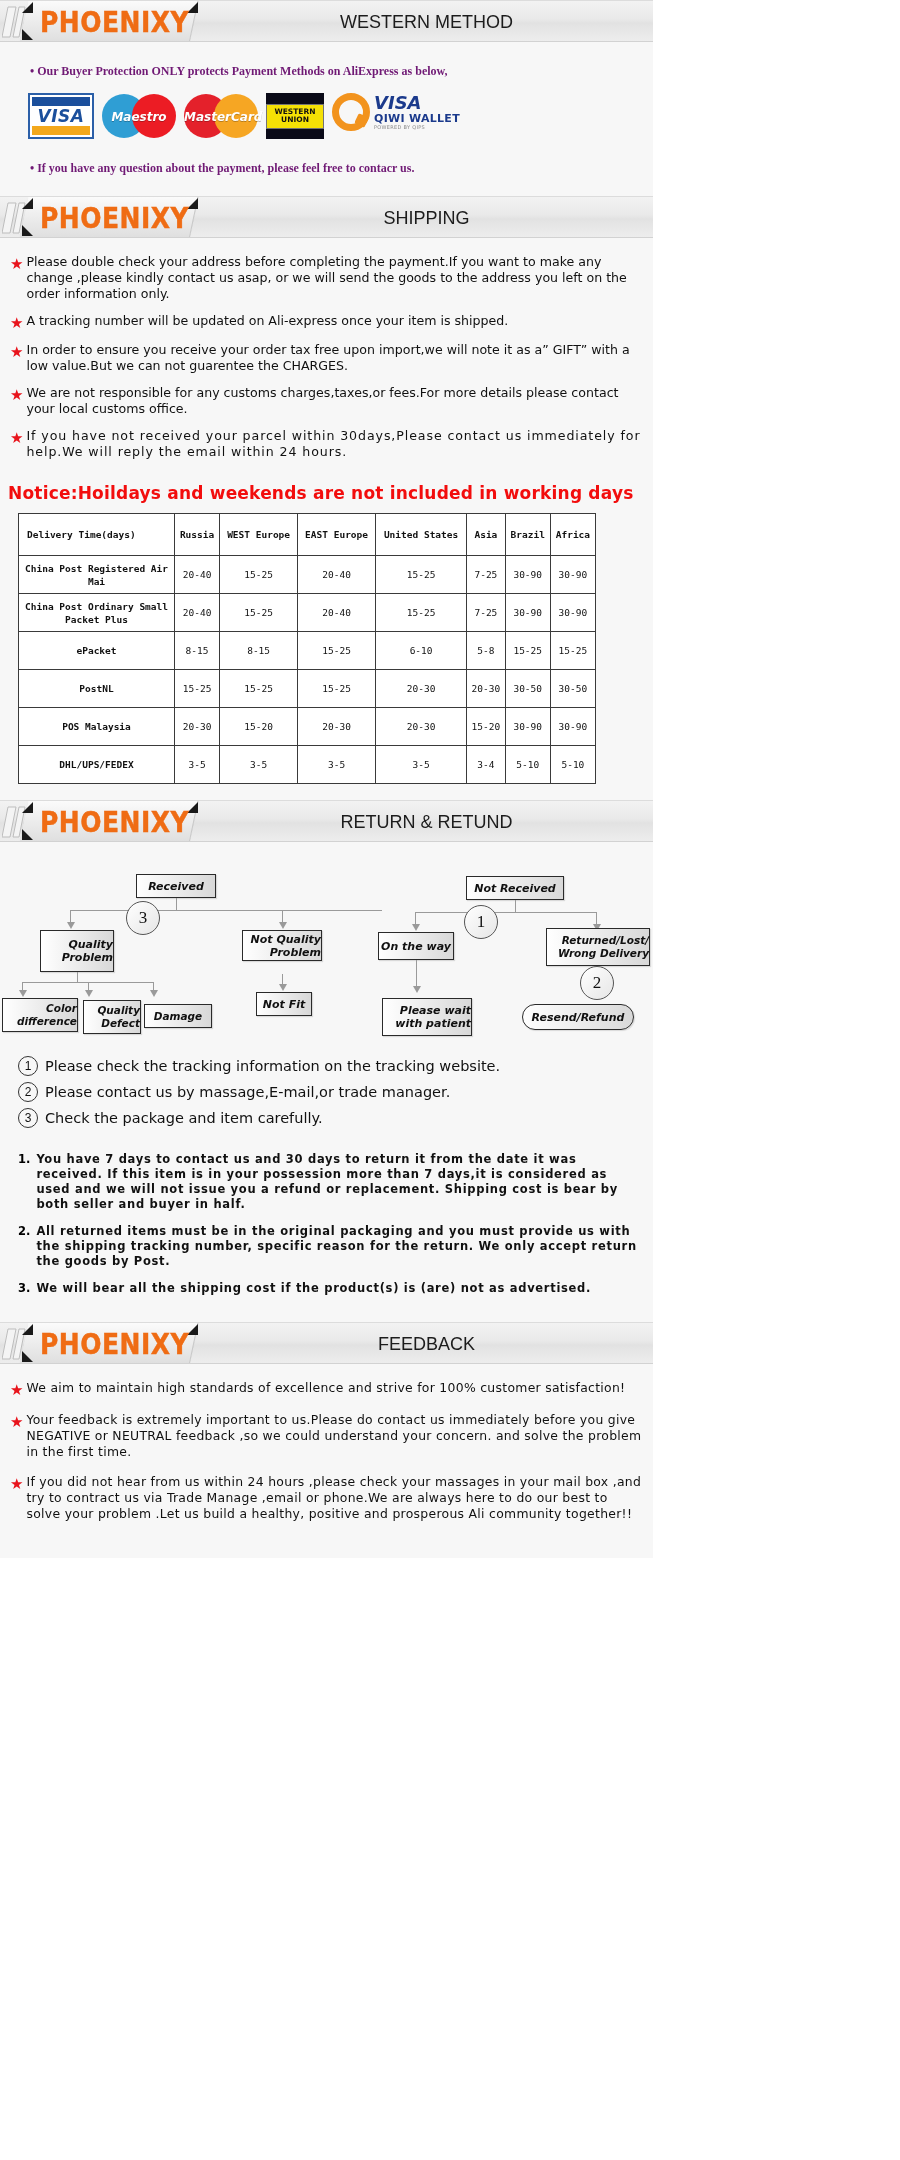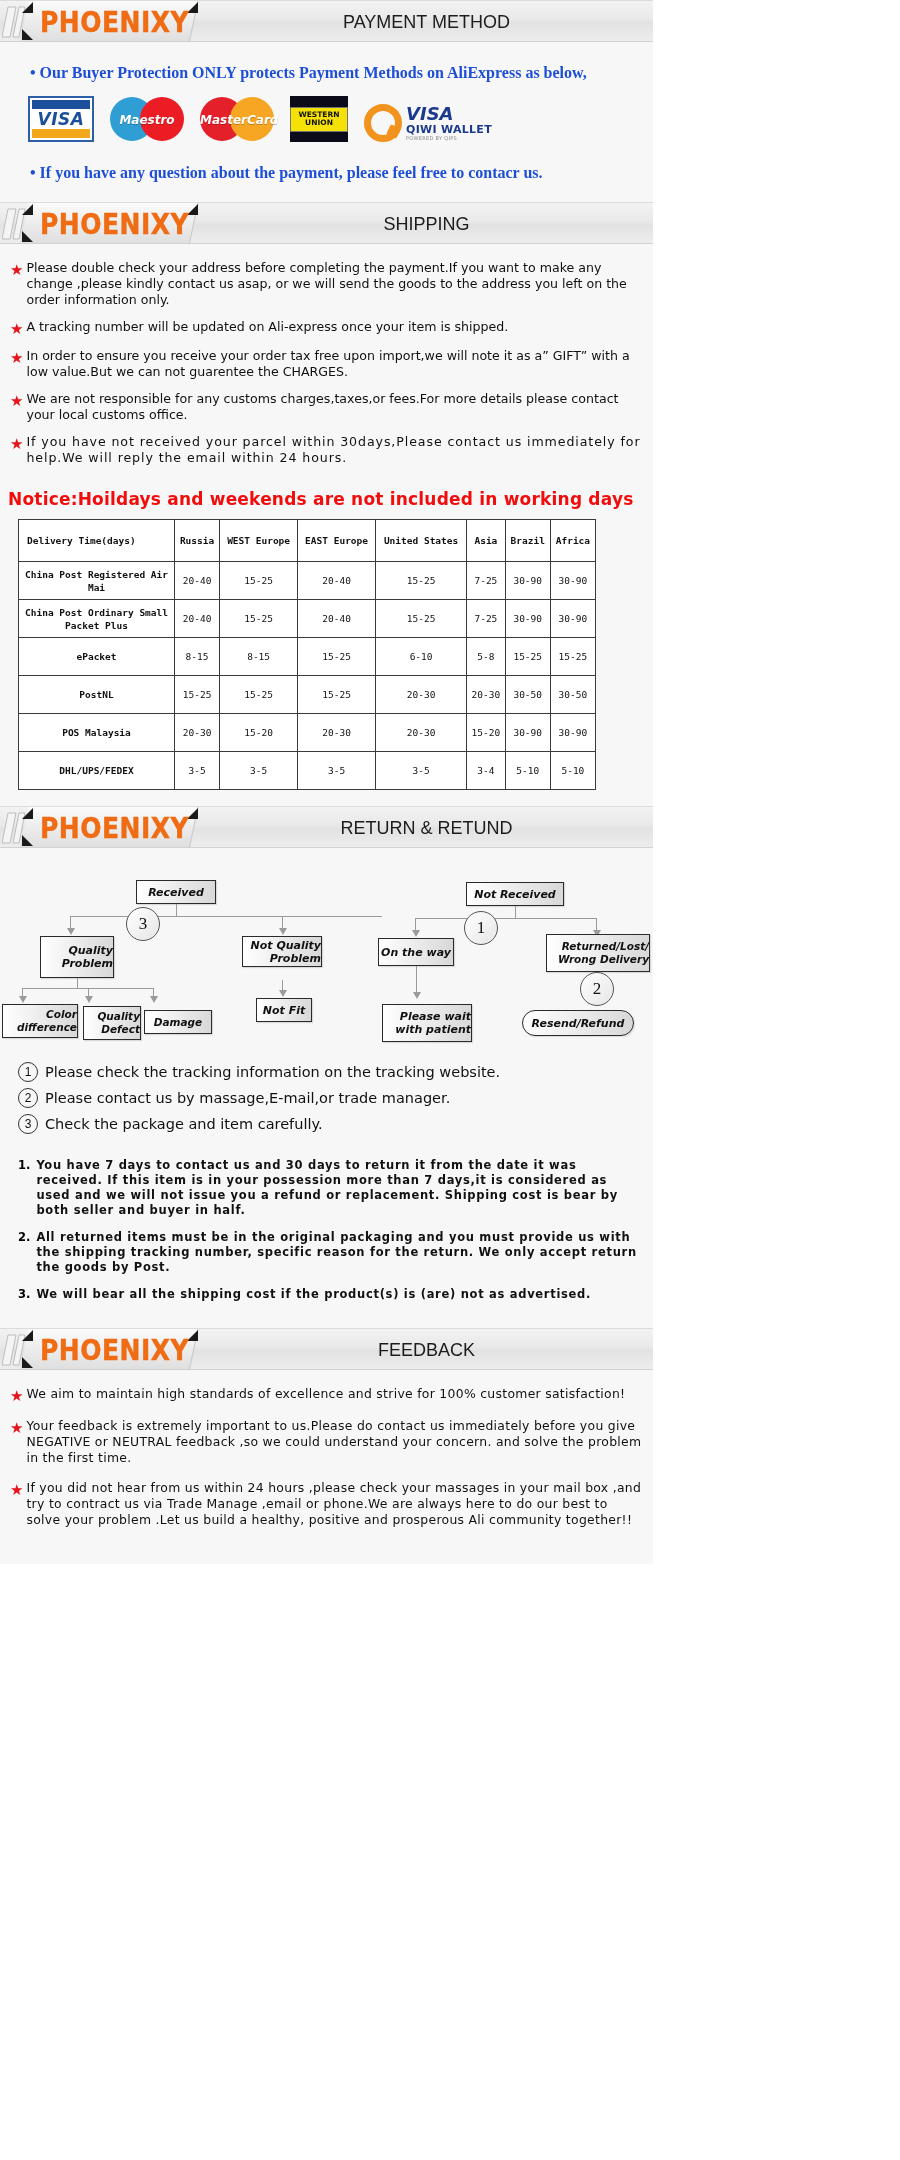--- a/index.html
+++ b/index.html
@@ -65,28 +65,28 @@
     text-align: center;
     font-size: 18px;
     color: #1c1c1c;
     font-family: "Liberation Sans", sans-serif;
   }
 
   
   .pm-line {
     font-family: "Liberation Serif", serif;
     font-weight: bold;
-    font-size: 16px;
-    color: #1d4ed8;
+    font-size: 12px;
+    color: #701a75;
     padding: 0 0 0 30px;
   }
   .pm-top { padding-top: 22px; }
   .pm-bottom { padding-top: 16px; padding-bottom: 20px; }
   .pm-logos {
-    display: flex; align-items: flex-end; gap: 16px;
+    display: flex; align-items: flex-start; gap: 8px;
     padding: 14px 0 6px 28px;
   }
   .logo-visa {
     width: 66px; height: 46px;
     border: 2px solid #2b5fa8; background: #fff;
     display: flex; flex-direction: column;
   }
   .logo-visa .b1 { height: 9px; background: #1b4f9c; margin: 2px 2px 0 2px;}
   .logo-visa .mid { flex: 1; display: flex; align-items: center; justify-content: center;
     font-family: "DejaVu Sans", sans-serif; font-weight: bold; font-style: italic;
@@ -257,21 +257,21 @@
   <div class="banner">
     <svg class="slashes" viewBox="0 0 28 34">
       <path d="M6 2 L14 2 L8 32 L0 32 Z" fill="#f4f4f4" stroke="#bdbdbd" stroke-width="1"></path>
       <path d="M17 2 L23 2 L17 32 L11 32 Z" fill="#f4f4f4" stroke="#bdbdbd" stroke-width="1"></path>
     </svg>
     <div class="tab"></div>
     <div class="corner tl"></div>
     <div class="corner bl"></div>
     <div class="corner tr"></div>
     <div class="logo">PHOENIXY</div>
-    <div class="title">PAYMENT METHOD</div>
+    <div class="title">WESTERN METHOD</div>
   </div>
 
   <div class="pm-line pm-top">• Our Buyer Protection ONLY protects Payment Methods on AliExpress as below,</div>
 
   <div class="pm-logos">
     <div class="logo-visa">
       <div class="b1"></div>
       <div class="mid">VISA</div>
       <div class="b2"></div>
     </div>

